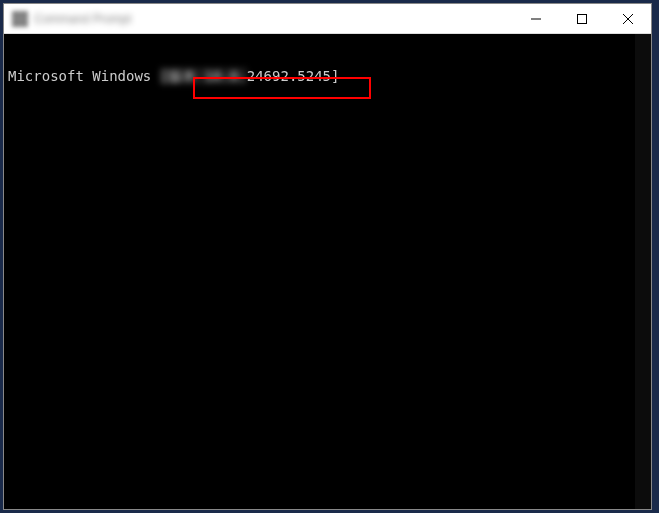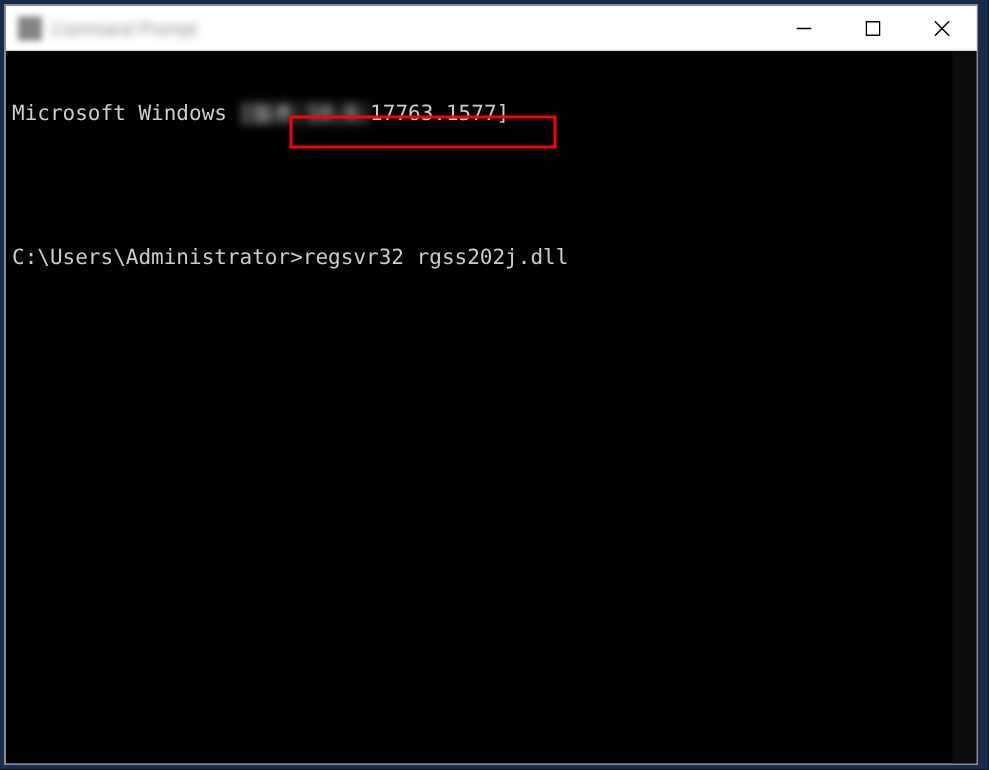--- a/index.html
+++ b/index.html
@@ -126,19 +126,18 @@
       </div>
       <div class="titlebar-btn close">
         <svg viewBox="0 0 10 10">
             <line x1="0" y1="0" x2="10" y2="10" stroke="#000" stroke-width="1"></line>
             <line x1="10" y1="0" x2="0" y2="10" stroke="#000" stroke-width="1"></line>
           </svg>
       </div>
     </div>
   </div>
   <div class="terminal">
-    <div class="terminal-line"><span>Microsoft Windows </span><span class="blurred">[版本 10.0.</span><span>17763.1577]</span></div>
+    <div class="terminal-line"><span>Microsoft Windows </span><span class="blurred">[版本 10.0.</span><span>24692.5245]</span></div>
     <div class="terminal-line">&nbsp;</div>
-    <div class="terminal-line"><span>C:\Users\Administrator&gt;</span><span>regsvr32 rgss202j.dll</span></div>
     <div class="highlight-box"></div>
     <div class="scrollbar"></div>
   </div>
 </div>
 
 </body></html>

